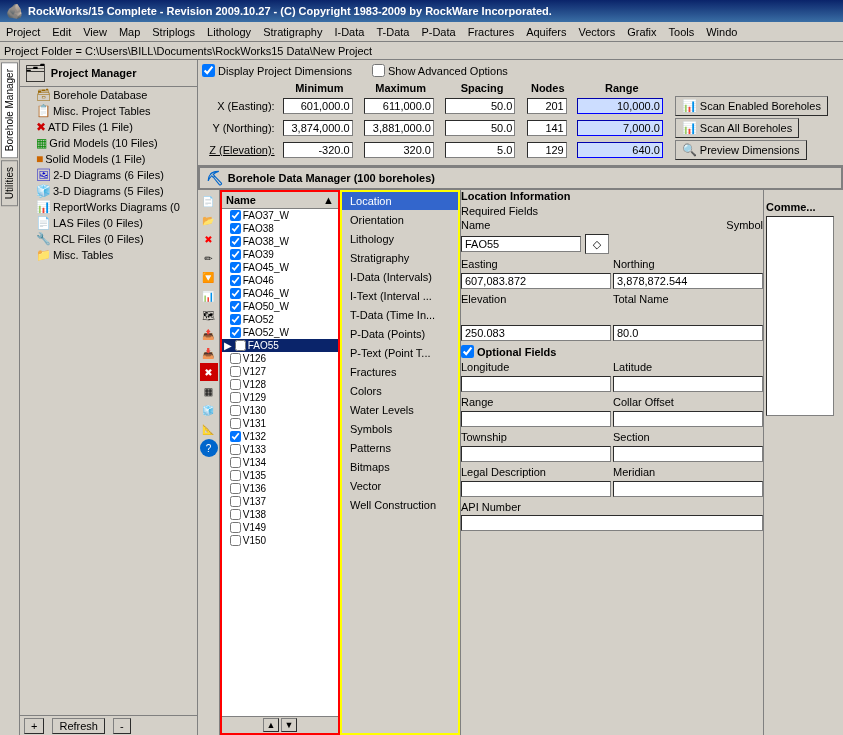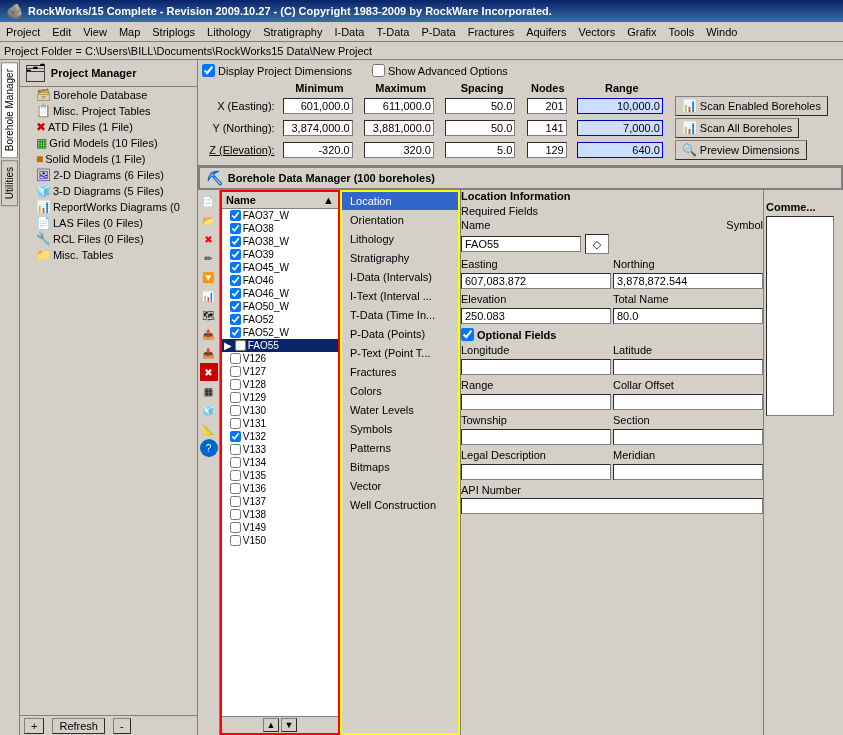--- a/index.html
+++ b/index.html
@@ -445,21 +445,21 @@
             
             <div style="display:grid; grid-template-columns:1fr 1fr; gap:2px; margin-bottom:3px;">
               <span style="font-size:11px;">Easting</span>
               <span style="font-size:11px;">Northing</span>
             </div>
             <div style="display:grid; grid-template-columns:1fr 1fr; gap:2px; margin-bottom:4px;">
               <input type="text" style="border: 1px inset rgb(128, 128, 128); background: white; padding: 1px 3px; font-size: 11px; width: 100%;" value="607,083.872">
               <input type="text" style="border: 1px inset rgb(128, 128, 128); background: white; padding: 1px 3px; font-size: 11px; width: 100%;" value="3,878,872.544">
             </div>
             
-            <div style="display:grid; grid-template-columns:1fr 1fr; gap:2px; margin-bottom:3px;">
+            <div style="display:grid; grid-template-columns:1fr 1fr; gap:2px; margin-bottom:20px;">
               <span style="font-size:11px;">Elevation</span>
               <span style="font-size:11px;">Total Name</span>
             </div>
             <div style="display:grid; grid-template-columns:1fr 1fr; gap:2px; margin-bottom:4px;">
               <input type="text" style="border: 1px inset rgb(128, 128, 128); background: white; padding: 1px 3px; font-size: 11px; width: 100%;" value="250.083">
               <input type="text" style="border: 1px inset rgb(128, 128, 128); background: white; padding: 1px 3px; font-size: 11px; width: 100%;" value="80.0">
             </div>
             
             <div style="display:flex; align-items:center; margin-bottom:3px; gap:3px;">
               <input type="checkbox" checked="" style="">

